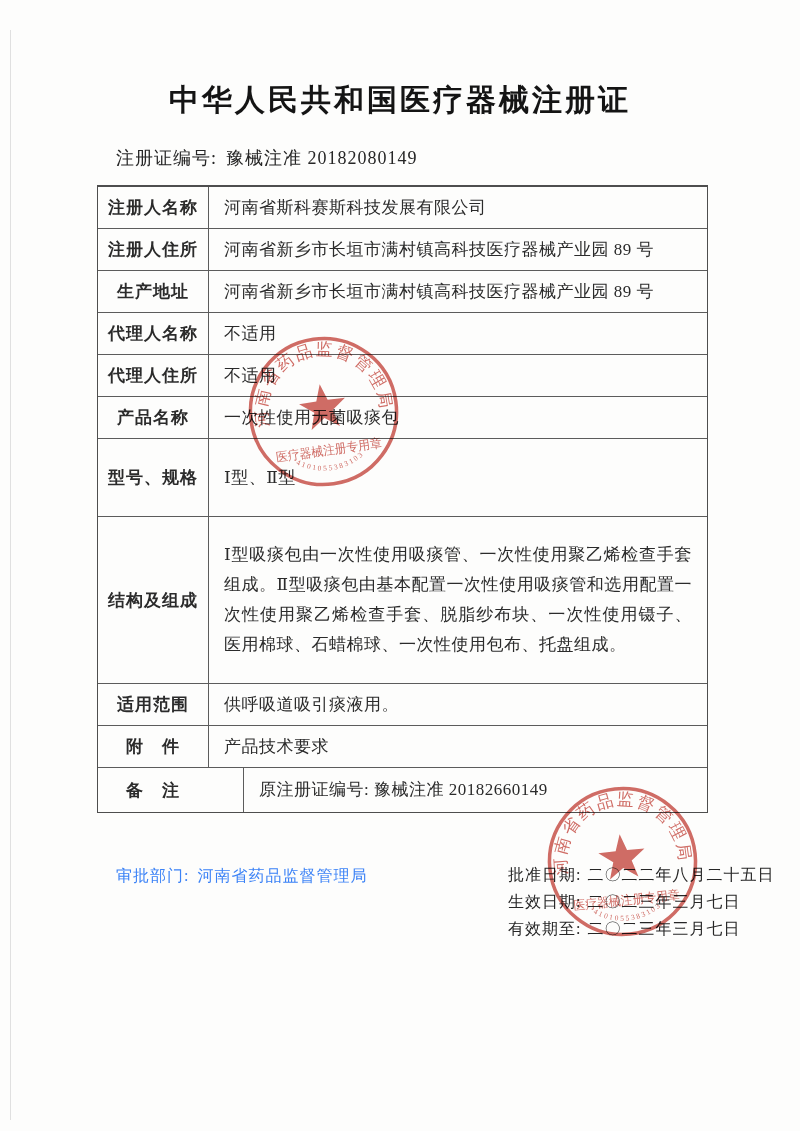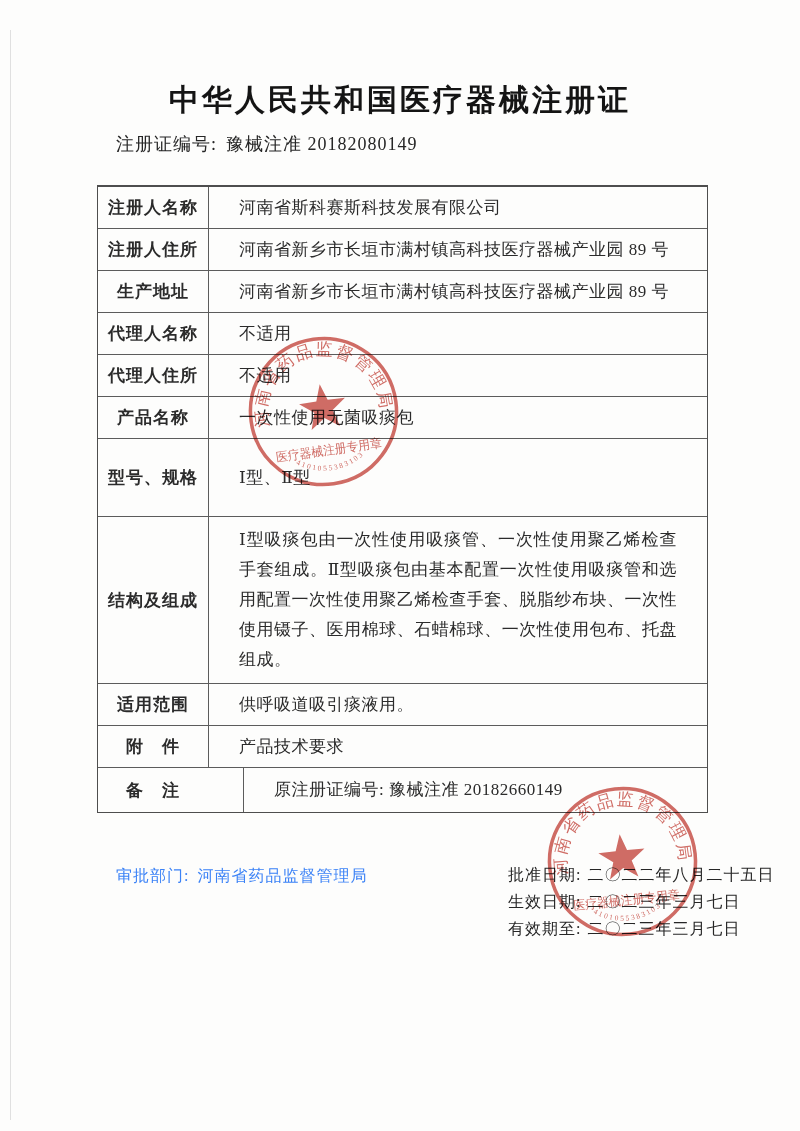--- a/index.html
+++ b/index.html
@@ -14,21 +14,21 @@
   .scan-line {
     position:absolute; left:10px; top:30px; width:1px; height:1090px;
     background:#c9c9c9; opacity:.55;
   }
   .doc-title {
     position:absolute; top:80px; left:0; width:100%;
     margin:0; text-align:center;
     font-size:30px; font-weight:700; letter-spacing:3px; color:#141414;
   }
   .cert-line {
-    position:absolute; top:132px; left:116px;
+    position:absolute; top:146px; left:116px;
     font-size:18px; letter-spacing:1px; color:#262626;
   }
   .cert-line .cert-val { margin-left:9px; }
 
   .cert-table {
     position:absolute; top:185px; left:97px; width:611px;
     border:1px solid #4e4e4e; border-top-width:2px;
     box-sizing:border-box; background:transparent;
   }
   .trow { display:flex; border-bottom:1px solid #5c5c5c; box-sizing:border-box; }
@@ -36,21 +36,21 @@
   .h42 { height:42px; } .h78 { height:78px; } .h167 { height:167px; } .h44 { height:44px; }
   .label-cell {
     width:110px; flex:0 0 110px;
     display:flex; align-items:center; justify-content:center;
     font-size:17px; letter-spacing:1px; text-align:center;
     box-sizing:border-box; color:#2b2b2b;font-weight:bold;
   }
   .value-cell {
     flex:1 1 auto; border-left:1px solid #5c5c5c;
     display:flex; align-items:center;
-    padding:6px 30px; font-size:17px; letter-spacing:.5px;
+    padding:6px 15px; font-size:17px; letter-spacing:.5px;
     box-sizing:border-box; color:#2b2b2b;
   }
   .value-cell p { margin:0; line-height:30px; text-align:justify; }
 
   .footer-left {
     position:absolute; top:866px; left:116px;
     font-size:16px; letter-spacing:1px; color:#3b82f6;
   }
   .footer-left .dept-val { margin-left:8px; }
   .footer-right {

